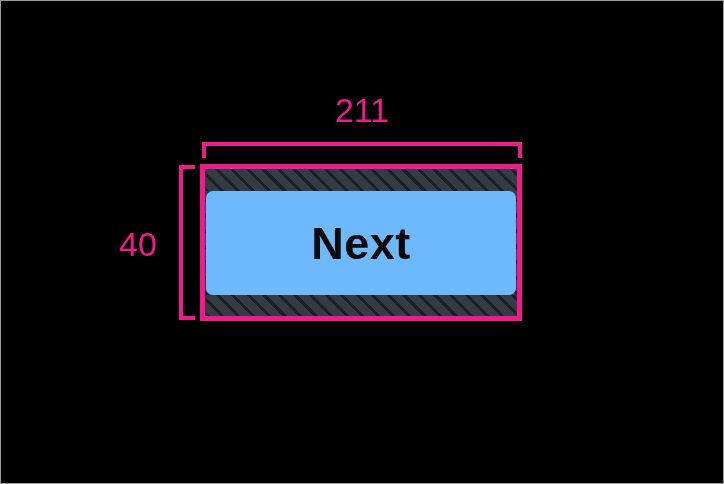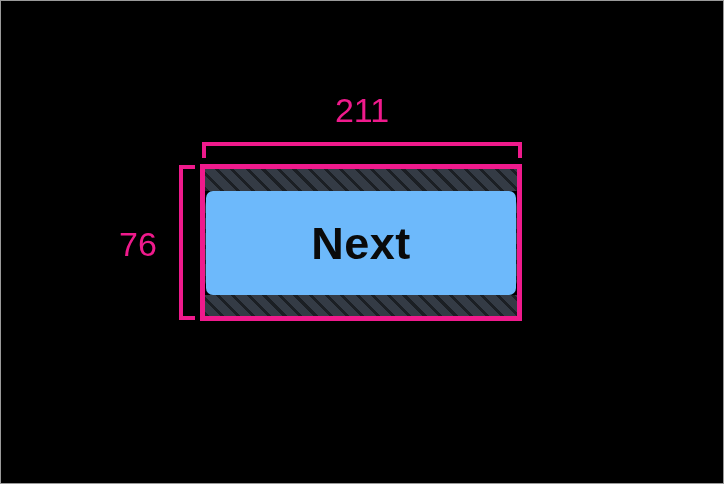--- a/index.html
+++ b/index.html
@@ -73,21 +73,20 @@
     display: flex;
     position: relative;
     background-color: #343b45;
     background-image: repeating-linear-gradient(
         45deg,
         rgba(0,0,0,0.48) 0px,
         rgba(0,0,0,0.48) 3px,
         rgba(0,0,0,0.0) 3px,
         rgba(0,0,0,0.0) 11px
     );
-    border-radius: 16px;
   }
 
   .next-button {
     flex: 1 1 auto;
     margin: 0 1px;
     background: #6db9fb;
     border: none;
     border-radius: 7px;
     display: flex;
     align-items: center;
@@ -196,21 +195,21 @@
     <span>211</span>
   </div>
 
   <div class="caliper-h">
     <div class="bar"></div>
     <div class="tick start"></div>
     <div class="tick end"></div>
   </div>
 
   <div class="dim-label height">
-    <span>76</span>
+    <span>40</span>
   </div>
 
   <div class="caliper-v">
     <div class="bar"></div>
     <div class="tick start"></div>
     <div class="tick end"></div>
   </div>
 
   <div class="element-stack">
     <div class="spacing-band top"></div>

